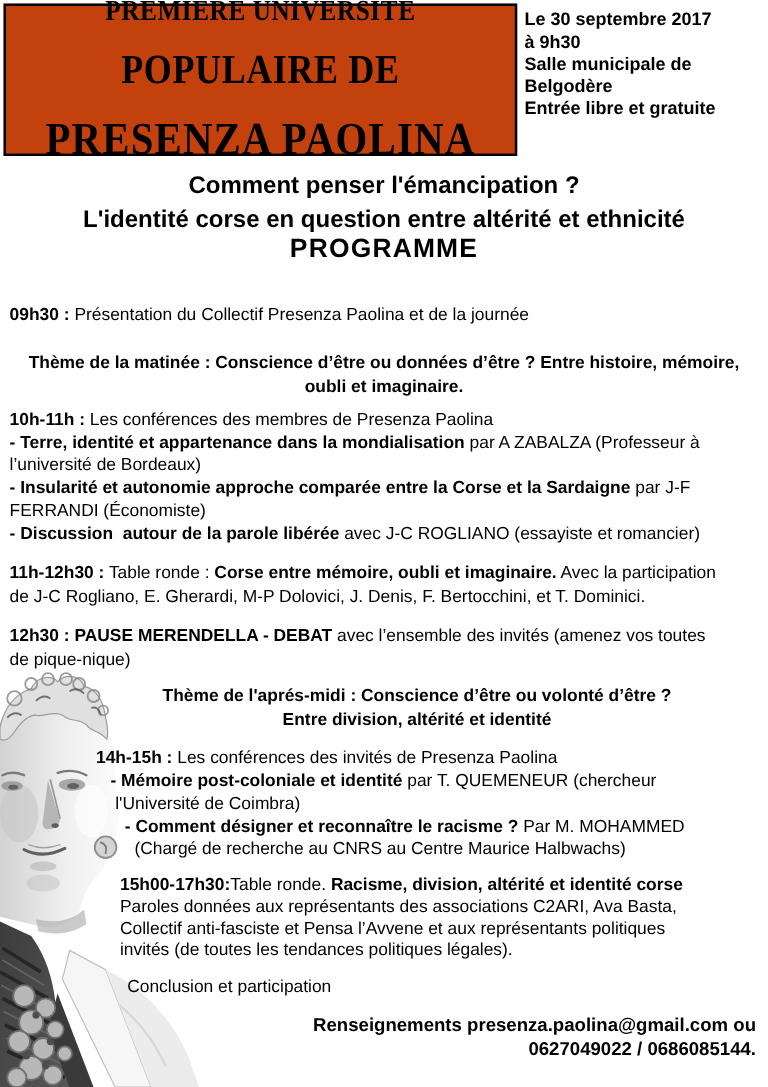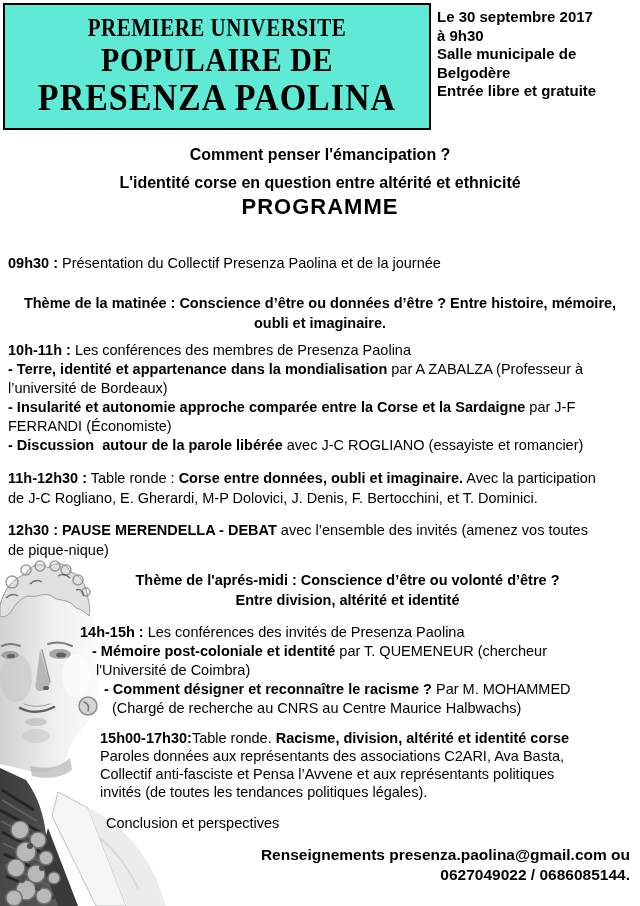--- a/index.html
+++ b/index.html
@@ -1,30 +1,30 @@
 <!DOCTYPE html>
 <html><head>
 <meta charset="utf-8">
 <style>
   html,body{margin:0;padding:0;background:#888;}
   .page{position:relative;width:640px;height:906px;background:#ffffff;overflow:hidden;
         font-family:"Liberation Sans",sans-serif;color:#000;margin:0 auto;}
   .abs{position:absolute;}
   
-  .title-box{left:3px;top:3px;width:424px;height:123px;background:#5eead4;border:2px solid #000;
+  .title-box{left:3px;top:3px;width:424px;height:123px;background:#c2410c;border:2px solid #000;
              display:flex;flex-direction:column;align-items:center;justify-content:center;
-             font-family:"Liberation Serif",serif;font-weight:bold;text-align:center;}
+             font-family:"Liberation Serif",serif;font-weight:bold;text-align:center;gap:19px;}
   .t1{font-size:21px;line-height:26px;transform:scaleY(1.15);letter-spacing:.5px;}
   .t2{font-size:30px;line-height:36px;transform:scaleY(1.15);letter-spacing:.5px;}
   .t3{font-size:34px;line-height:42px;transform:scaleY(1.12);letter-spacing:1px;}
   .event-info{right:8px;top:8px;width:195px;text-align:left;font-weight:bold;
               font-size:15px;line-height:18.5px;}
   
   .subtitle{left:0;top:141px;width:100%;text-align:center;font-weight:bold;
-            font-size:16px;line-height:28px;}
+            font-size:20px;line-height:28px;}
   .programme{left:0;top:194px;width:100%;text-align:center;font-weight:bold;
              font-size:22px;letter-spacing:1px;line-height:26px;}
   
   .ln{position:absolute;left:8px;font-size:14.5px;line-height:20px;white-space:pre-wrap;}
   .ln b{font-weight:bold;}
   .ctr{left:0;width:100%;text-align:center;font-weight:bold;}
   .ctr2{left:60px;width:575px;text-align:center;font-weight:bold;}
   .rgt{left:0;right:10px;width:auto;text-align:right;font-weight:bold;font-size:15.5px;}
   svg .thin{fill:none;stroke-linecap:round;}
 </style>
@@ -161,38 +161,38 @@
   <div class="ln ctr" style="top:293px">Thème de la matinée : Conscience d’être ou données d’être ? Entre histoire, mémoire,</div>
   <div class="ln ctr" style="top:313px">oubli et imaginaire.</div>
 
   <div class="ln" style="top:340px"><b>10h-11h :</b><span> Les conférences des membres de Presenza Paolina</span></div>
   <div class="ln" style="top:359px"><b>- Terre, identité et appartenance dans la mondialisation</b><span> par A ZABALZA (Professeur à</span></div>
   <div class="ln" style="top:378px"><span>l’université de Bordeaux)</span></div>
   <div class="ln" style="top:397px"><b>- Insularité et autonomie approche comparée entre la Corse et la Sardaigne</b><span> par J-F</span></div>
   <div class="ln" style="top:416px"><span>FERRANDI (Économiste)</span></div>
   <div class="ln" style="top:435px"><b>- Discussion  autour de la parole libérée</b><span> avec J-C ROGLIANO (essayiste et romancier)</span></div>
 
-  <div class="ln" style="top:468px"><b>11h-12h30 :</b><span> Table ronde : </span><b>Corse entre données, oubli et imaginaire.</b><span> Avec la participation</span></div>
+  <div class="ln" style="top:468px"><b>11h-12h30 :</b><span> Table ronde : </span><b>Corse entre mémoire, oubli et imaginaire.</b><span> Avec la participation</span></div>
   <div class="ln" style="top:488px"><span>de J-C Rogliano, E. Gherardi, M-P Dolovici, J. Denis, F. Bertocchini, et T. Dominici.</span></div>
 
   <div class="ln" style="top:520px"><b>12h30 : PAUSE MERENDELLA - DEBAT</b><span> avec l’ensemble des invités (amenez vos toutes</span></div>
   <div class="ln" style="top:540px"><span>de pique-nique)</span></div>
 
   <div class="ln ctr2" style="top:570px">Thème de l'aprés-midi : Conscience d’être ou volonté d’être ?</div>
   <div class="ln ctr2" style="top:590px">Entre division, altérité et identité</div>
 
   <div class="ln" style="top:622px;left:80px"><b>14h-15h :</b><span> Les conférences des invités de Presenza Paolina</span></div>
   <div class="ln" style="top:641px;left:92px"><b>- Mémoire post-coloniale et identité</b><span> par T. QUEMENEUR (chercheur</span></div>
   <div class="ln" style="top:660px;left:96px"><span>l'Université de Coimbra)</span></div>
   <div class="ln" style="top:679px;left:104px"><b>- Comment désigner et reconnaître le racisme ?</b><span> Par M. MOHAMMED</span></div>
   <div class="ln" style="top:698px;left:112px"><span>(Chargé de recherche au CNRS au Centre Maurice Halbwachs)</span></div>
 
   <div class="ln" style="top:728px;left:100px"><b>15h00-17h30:</b><span>Table ronde. </span><b>Racisme, division, altérité et identité corse</b></div>
   <div class="ln" style="top:746px;left:100px"><span>Paroles données aux représentants des associations C2ARI, Ava Basta,</span></div>
   <div class="ln" style="top:764px;left:100px"><span>Collectif anti-fasciste et Pensa l’Avvene et aux représentants politiques</span></div>
   <div class="ln" style="top:782px;left:100px"><span>invités (de toutes les tendances politiques légales).</span></div>
 
-  <div class="ln" style="top:813px;left:106px"><span>Conclusion et perspectives</span></div>
+  <div class="ln" style="top:813px;left:106px"><span>Conclusion et participation</span></div>
 
   <div class="ln rgt" style="top:845px">Renseignements presenza.paolina@gmail.com ou</div>
   <div class="ln rgt" style="top:865px">0627049022 / 0686085144.</div>
 
 </div>
 
 </body></html>

